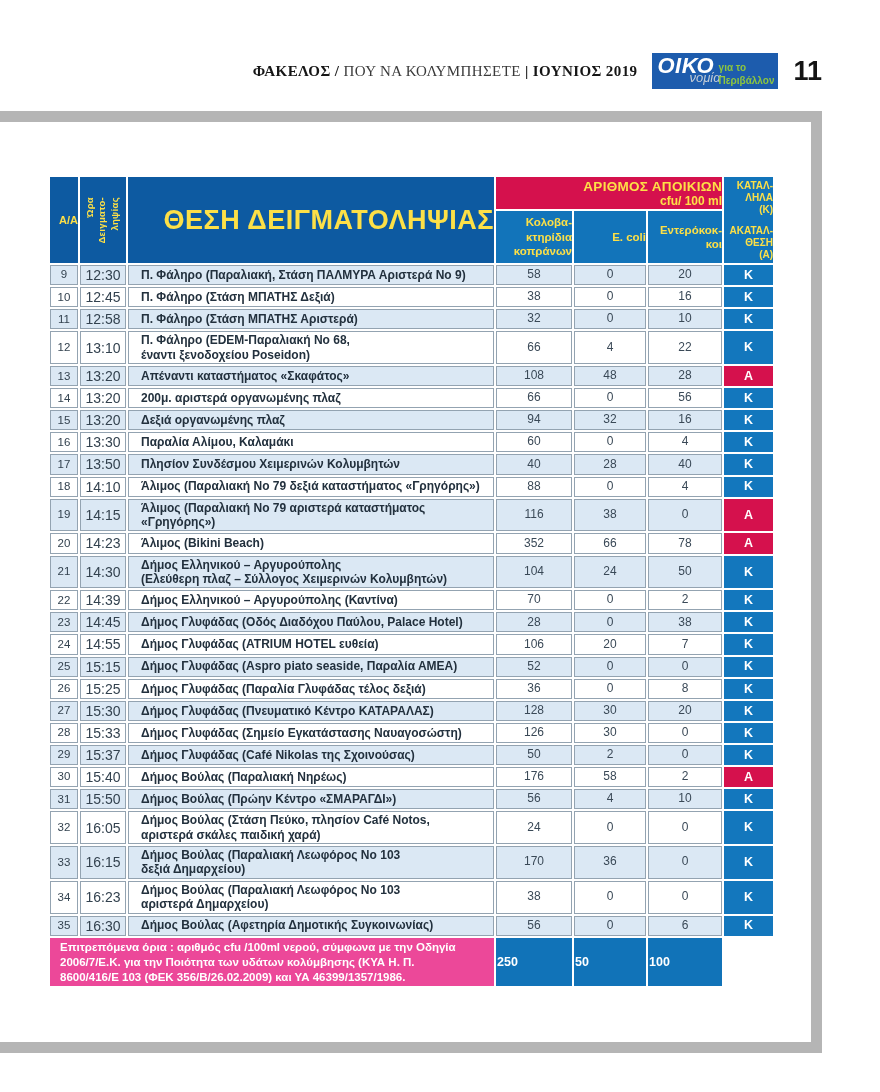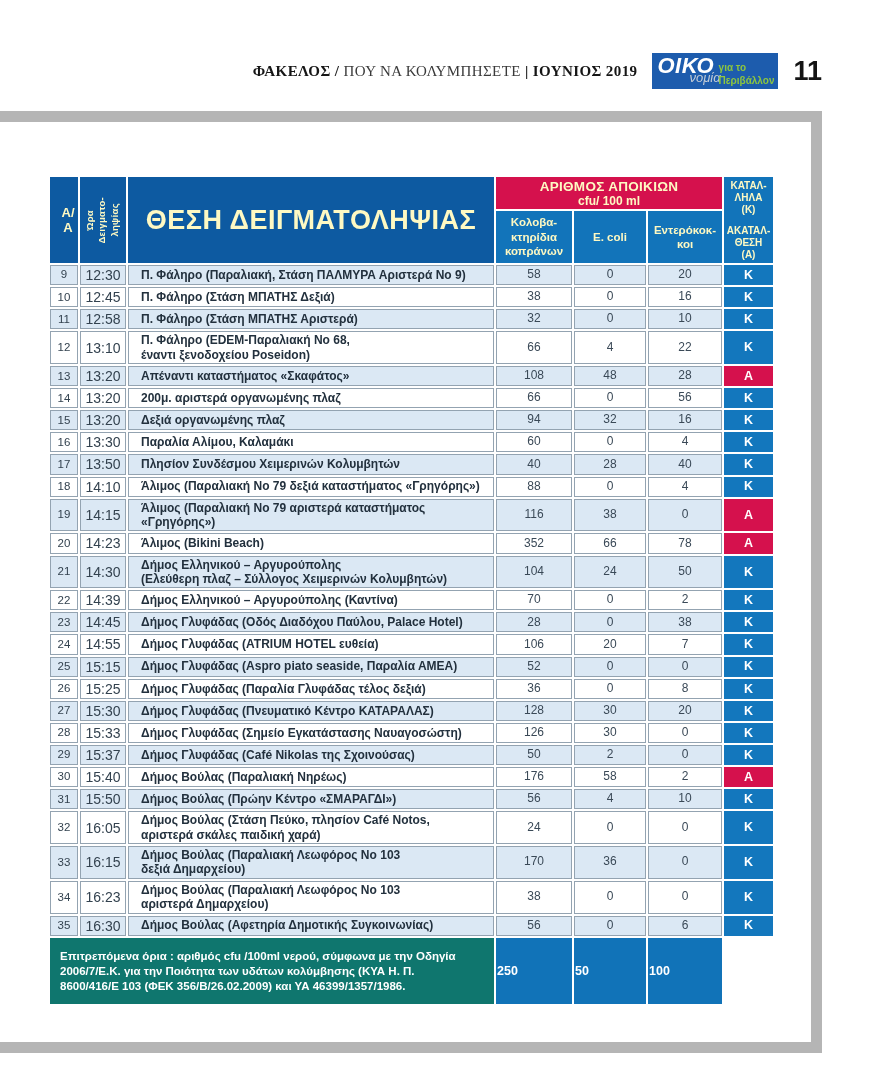--- a/index.html
+++ b/index.html
@@ -32,26 +32,26 @@
   .frame {
     position: absolute; left: -30px; top: 111px; width: 852px; height: 942px;
     border: 11px solid #b5b5b5; box-sizing: border-box;
   }
 
   
   .content { position: absolute; left: 48px; top: 175px; width: 727px; }
   table.wq { border-collapse: separate; border-spacing: 2px; width: 727px; table-layout: fixed; }
   table.wq th, table.wq td { vertical-align: middle; box-sizing: border-box; }
 
-  th { color: #fef9c3; font-weight: bold; padding: 0; text-align: center; }
+  th { color: #fde047; font-weight: bold; padding: 0; text-align: right; }
   .th-dark { background: #0d5aa1; }
   .th-mid  { background: #1274ba; }
   .th-red  { background: #d5114d; height: 32px; }
 
-  .h-aa { font-size: 13px; padding-left: 8px; }
+  .h-aa { font-size: 11px; }
   .vert {
     writing-mode: vertical-rl; transform: rotate(180deg);
     font-size: 9.5px; line-height: 1.3; white-space: pre-line;
     margin: 0 auto; letter-spacing: 0.3px;
   }
   .h-loc { font-size: 27px; letter-spacing: 0.5px; }
   .banner-l1 { font-size: 13.5px; letter-spacing: 0.3px; }
   .banner-l2 { font-size: 12px; }
   .h-sub { font-size: 11.5px; line-height: 1.25; white-space: pre-line; height: 52px; }
   .h-status div { font-size: 10px; line-height: 1.2; white-space: pre-line; }
@@ -61,21 +61,21 @@
   tbody tr.odd td { background: #dbe8f4; }
   td.c-num  { font-size: 11.5px; text-align: center; color: #33424f; }
   td.c-time { font-size: 14px;   text-align: center; color: #33424f; }
   td.c-loc  { font-size: 12px; font-weight: bold; text-align: left; padding: 1px 12px; color: #22303d; white-space: pre-line; line-height: 1.2; }
   td.c-val  { font-size: 12px; text-align: center; color: #3a4957; }
   td.c-status { border: none; text-align: center; font-weight: bold; color: #fff; font-size: 12.5px; }
   td.c-status.ok  { background: #1377bd; }
   td.c-status.bad { background: #d5114d; }
 
   tfoot td { border: none; }
-  .lim-label { background: #0f766e; color: #fff; font-weight: bold; font-size: 11.5px; line-height: 1.3; text-align: left; padding: 11px 10px; white-space: pre-line; }
+  .lim-label { background: #ec4899; color: #fff; font-weight: bold; font-size: 11.5px; line-height: 1.3; text-align: left; padding: 2px 10px; white-space: pre-line; }
   .lim-val   { background: #1173b8; color: #fff; font-weight: bold; font-size: 12.5px; text-align: left; }
   .lim-blank { background: transparent; }
 
   .footnote { margin-top: 16px; font-size: 13px; color: #4f4f4f; }
 </style>
 </head>
 <body>
 
 <div class="page">
 

